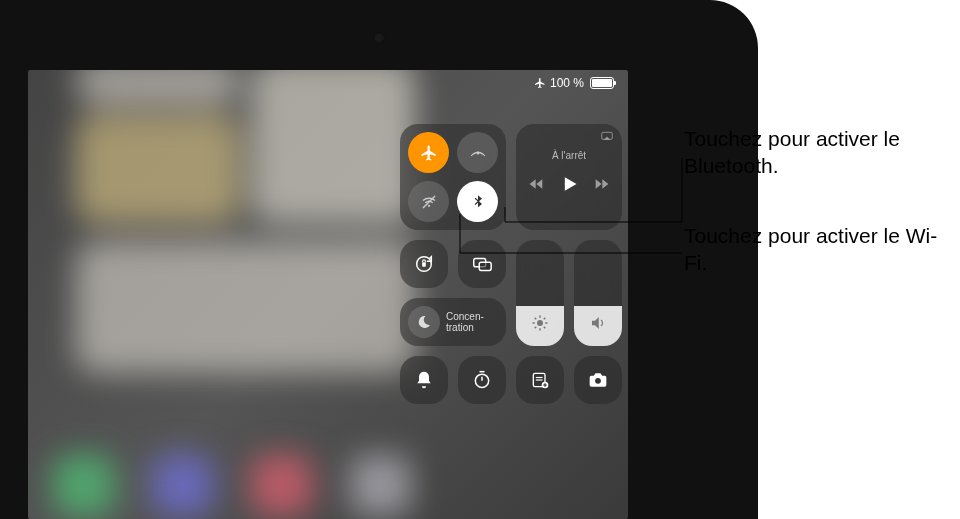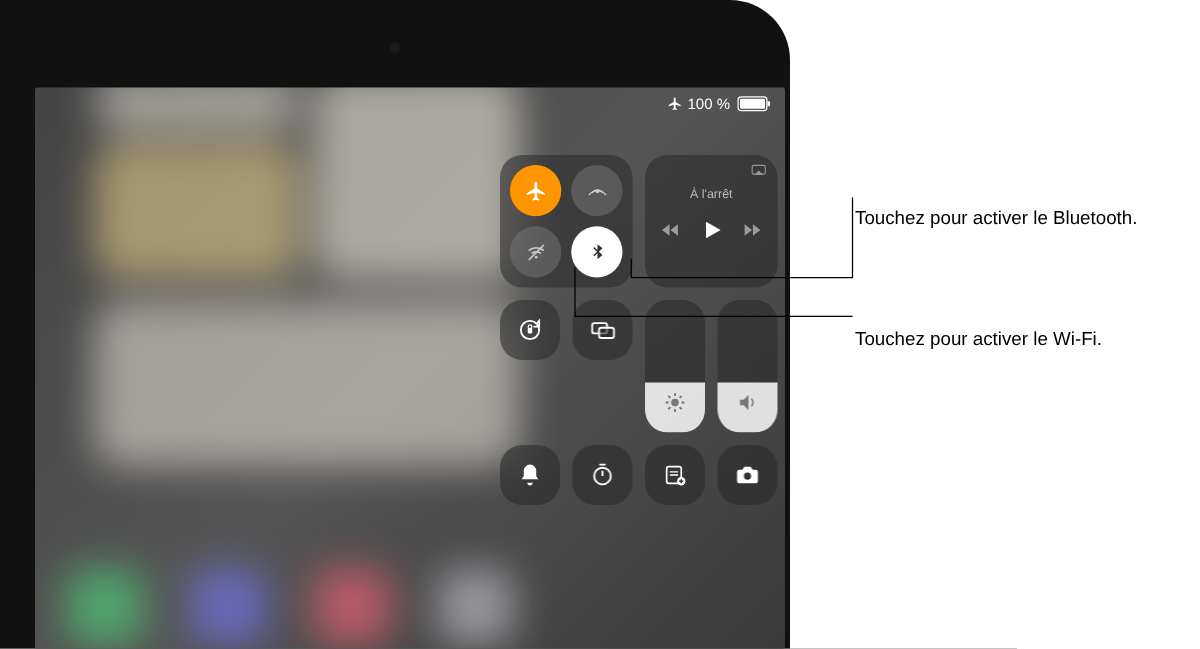--- a/index.html
+++ b/index.html
@@ -8,21 +8,21 @@
     height: 519px;
     background: #fff;
     font-family: -apple-system, "Helvetica Neue", Arial, sans-serif;
     position: relative;
     overflow: hidden;
   }
   .device {
     position: absolute;
     left: 0;
     top: 0;
-    width: 632px;
+    width: 758px;
     height: 519px;
     background: #111;
     border-radius: 0 48px 0 0;
     padding: 28px 28px 0 0;
   }
   .camera {
     position: absolute;
     top: 32px;
     left: 50%;
     transform: translateX(-50%);
@@ -198,24 +198,23 @@
 
   .callouts {
     position: absolute;
     left: 660px;
     top: 0;
     width: 300px;
     height: 519px;
   }
   .callout {
     position: absolute;
-    font-size: 15px;
+    font-size: 21px;
     line-height: 1.3;
     color: #000;
-    margin-top: 40px;
   }
   .callout-line {
     stroke: #000;
     stroke-width: 1;
     fill: none;
   }
   svg.lines {
     position: absolute;
     left: 0; top: 0;
     width: 960px; height: 519px;
@@ -339,20 +338,29 @@
       <div class="tile volume">
         <div class="slider-fill"></div>
         <span class="slider-icon">
           <svg width="18" height="18" viewBox="0 0 24 24">
               <path fill="#777" d="M4 9v6h4l5 5V4L8 9H4z"></path>
               <path d="M16 8a5 5 0 0 1 0 8" stroke="#777" stroke-width="1.6" fill="none"></path>
             </svg>
         </span>
       </div>
 
+      <div class="tile focus">
+        <div class="focus-icon">
+          <svg width="18" height="18" viewBox="0 0 24 24">
+              <path fill="#ddd" d="M14 4a8 8 0 1 0 6 12 7 7 0 0 1-6-12z"></path>
+            </svg>
+        </div>
+        <div class="focus-label" style="white-space:pre-line;">Concen-
+tration</div>
+      </div>
 
       <div class="tile small r5a">
         <svg width="20" height="20" viewBox="0 0 24 24">
             <path fill="#fff" d="M12 2a6 6 0 0 0-6 6v5l-2 3h16l-2-3V8a6 6 0 0 0-6-6zm0 20a2.5 2.5 0 0 0 2.5-2.5h-5A2.5 2.5 0 0 0 12 22z"></path>
           </svg>
       </div>
       <div class="tile small r5b">
         <svg width="20" height="20" viewBox="0 0 24 24">
             <circle cx="12" cy="13" r="8" stroke="#fff" stroke-width="1.8" fill="none"></circle>
             <line x1="12" y1="13" x2="12" y2="8" stroke="#fff" stroke-width="1.8"></line>

